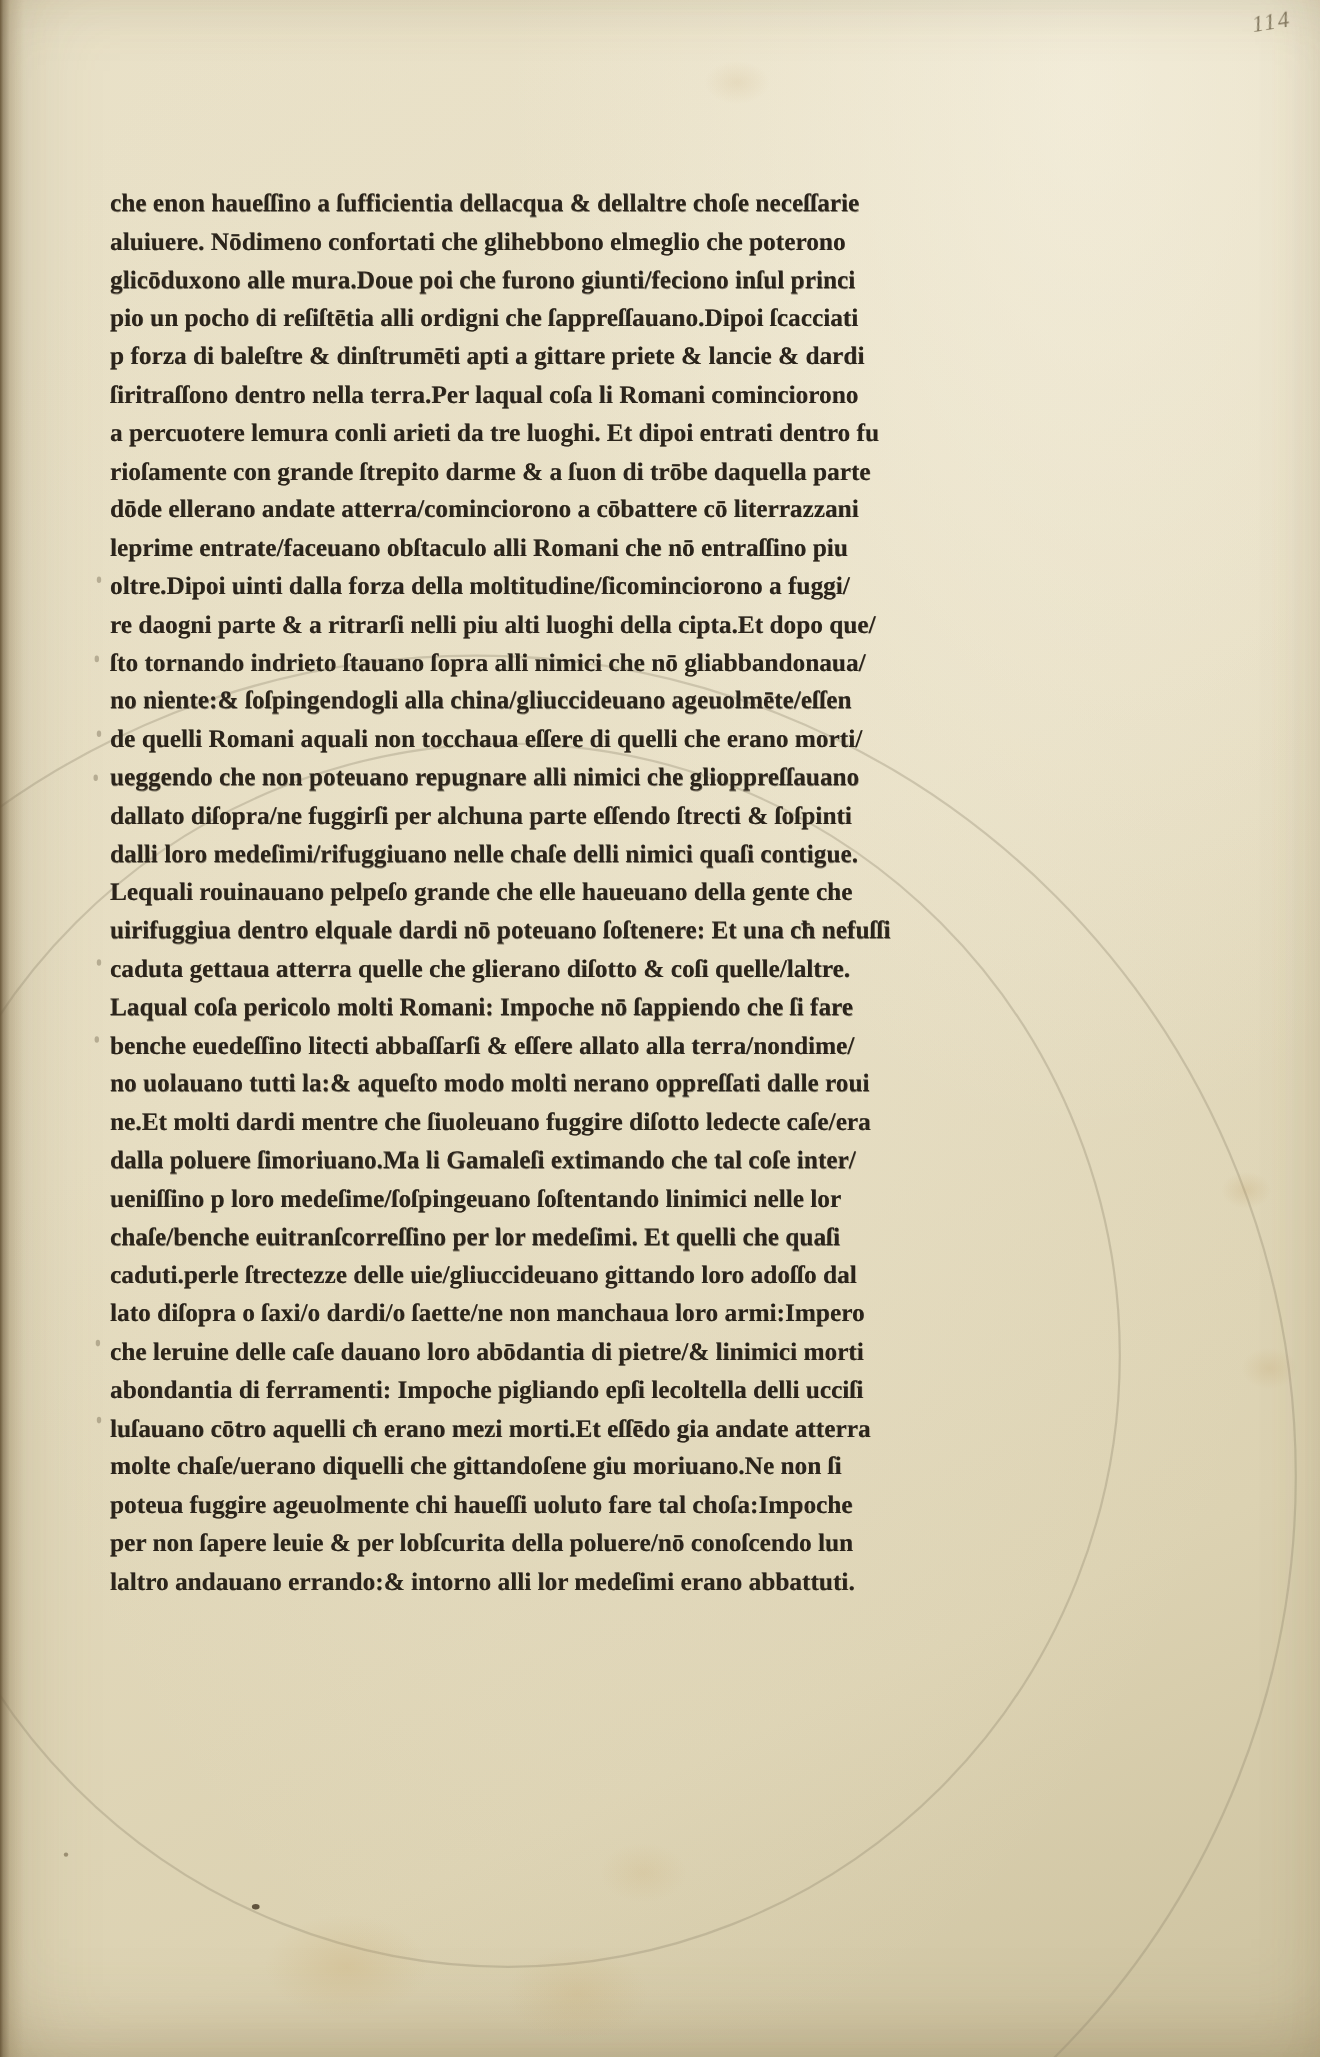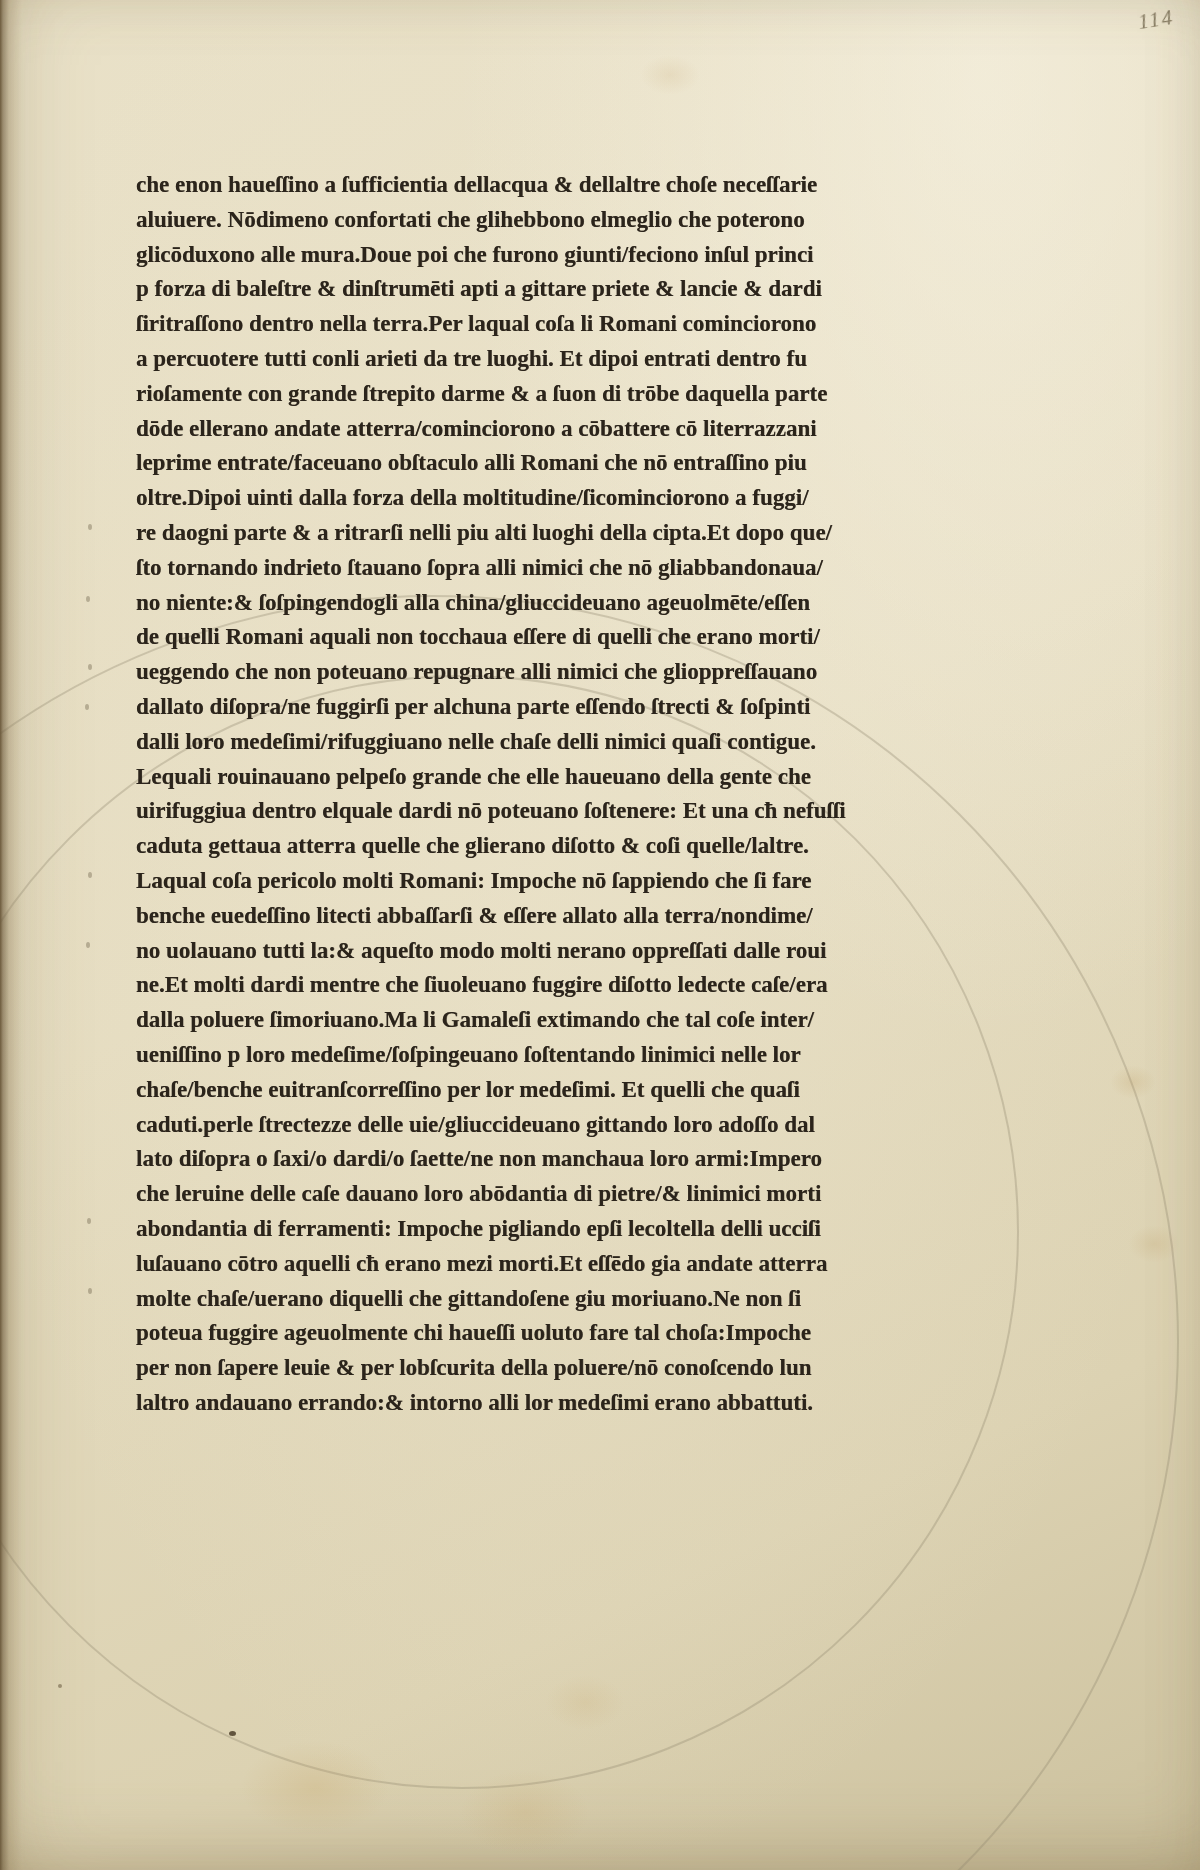--- a/index.html
+++ b/index.html
@@ -59,21 +59,20 @@
   }
   
   .text-block {
     position: absolute;
     left: 100px; top: 168px;
     width: 845px;
     color: #2b241b;
     font-size: 23px;
     font-weight: bold;
     text-shadow: 0.3px 0.3px 0.6px rgba(43,36,27,0.55);
-    margin-left: 36px;
   }
   .line {
     height: 34.8px;
     line-height: 34.8px;
     white-space: nowrap;
     text-align: justify;
     text-align-last: justify;
     overflow: hidden;
   }
   .line::after { content: ""; display: inline-block; width: 100%; height: 0; }
@@ -112,23 +111,24 @@
   <div class="watermark wm-outer"></div>
   <div class="watermark wm-inner"></div>
   <div class="edge-left"></div>
 
   <div class="folio">114</div>
 
   <div class="text-block">
       <div class="line">che enon haueſſino a ſufficientia dellacqua &amp; dellaltre choſe neceſſarie</div>
       <div class="line">aluiuere. Nōdimeno confortati che glihebbono elmeglio che poterono</div>
       <div class="line">glicōduxono alle mura.Doue poi che furono giunti/feciono inſul princi</div>
+      <div class="line">pio un pocho di reſiſtētia alli ordigni che ſappreſſauano.Dipoi ſcacciati</div>
       <div class="line">p forza di baleſtre &amp; dinſtrumēti apti a gittare priete &amp; lancie &amp; dardi</div>
       <div class="line">ſiritraſſono dentro nella terra.Per laqual coſa li Romani cominciorono</div>
-      <div class="line">a percuotere tutti conli arieti da tre luoghi. Et dipoi entrati dentro fu</div>
+      <div class="line">a percuotere lemura conli arieti da tre luoghi. Et dipoi entrati dentro fu</div>
       <div class="line">rioſamente con grande ſtrepito darme &amp; a ſuon di trōbe daquella parte</div>
       <div class="line">dōde ellerano andate atterra/cominciorono a cōbattere cō literrazzani</div>
       <div class="line">leprime entrate/faceuano obſtaculo alli Romani che nō entraſſino piu</div>
       <div class="line">oltre.Dipoi uinti dalla forza della moltitudine/ſicominciorono a fuggi/</div>
       <div class="line">re daogni parte &amp; a ritrarſi nelli piu alti luoghi della cipta.Et dopo que/</div>
       <div class="line">ſto tornando indrieto ſtauano ſopra alli nimici che nō gliabbandonaua/</div>
       <div class="line">no niente:&amp; ſoſpingendogli alla china/gliuccideuano ageuolmēte/eſſen</div>
       <div class="line">de quelli Romani aquali non tocchaua eſſere di quelli che erano morti/</div>
       <div class="line">ueggendo che non poteuano repugnare alli nimici che glioppreſſauano</div>
       <div class="line">dallato diſopra/ne fuggirſi per alchuna parte eſſendo ſtrecti &amp; ſoſpinti</div>

